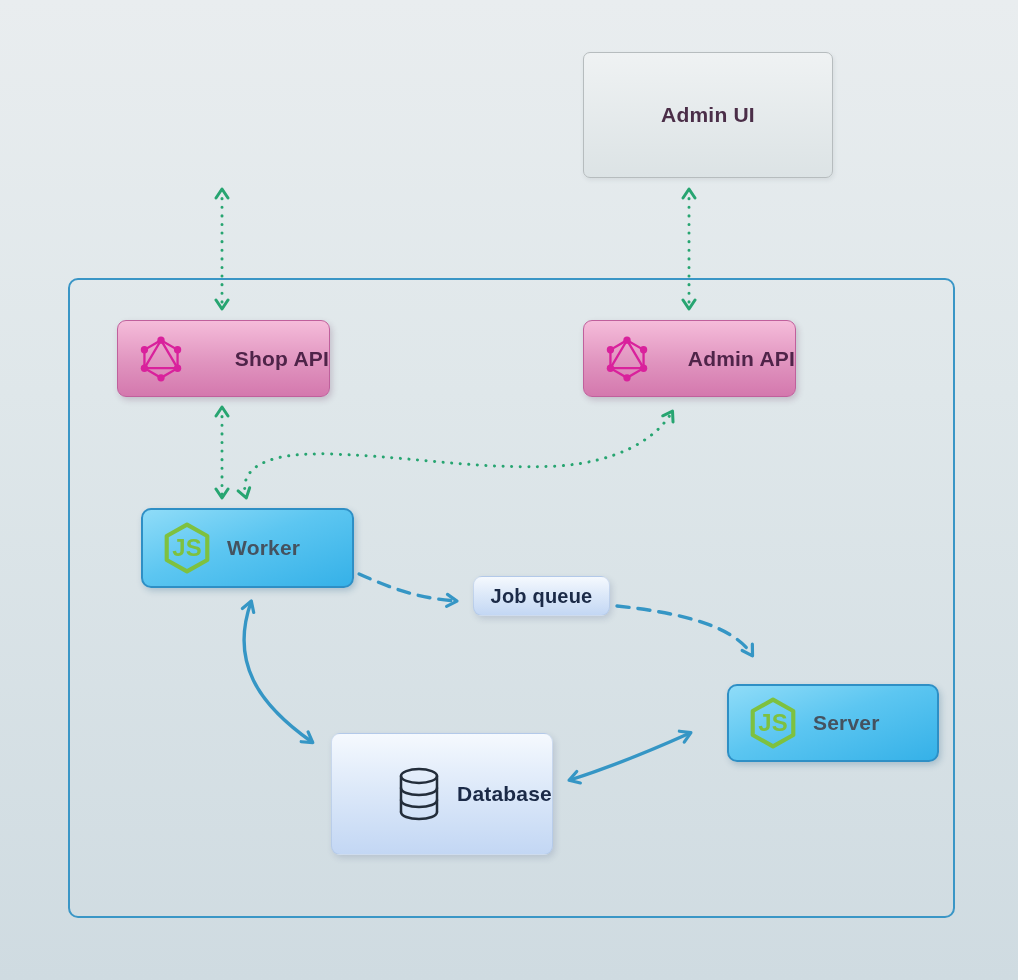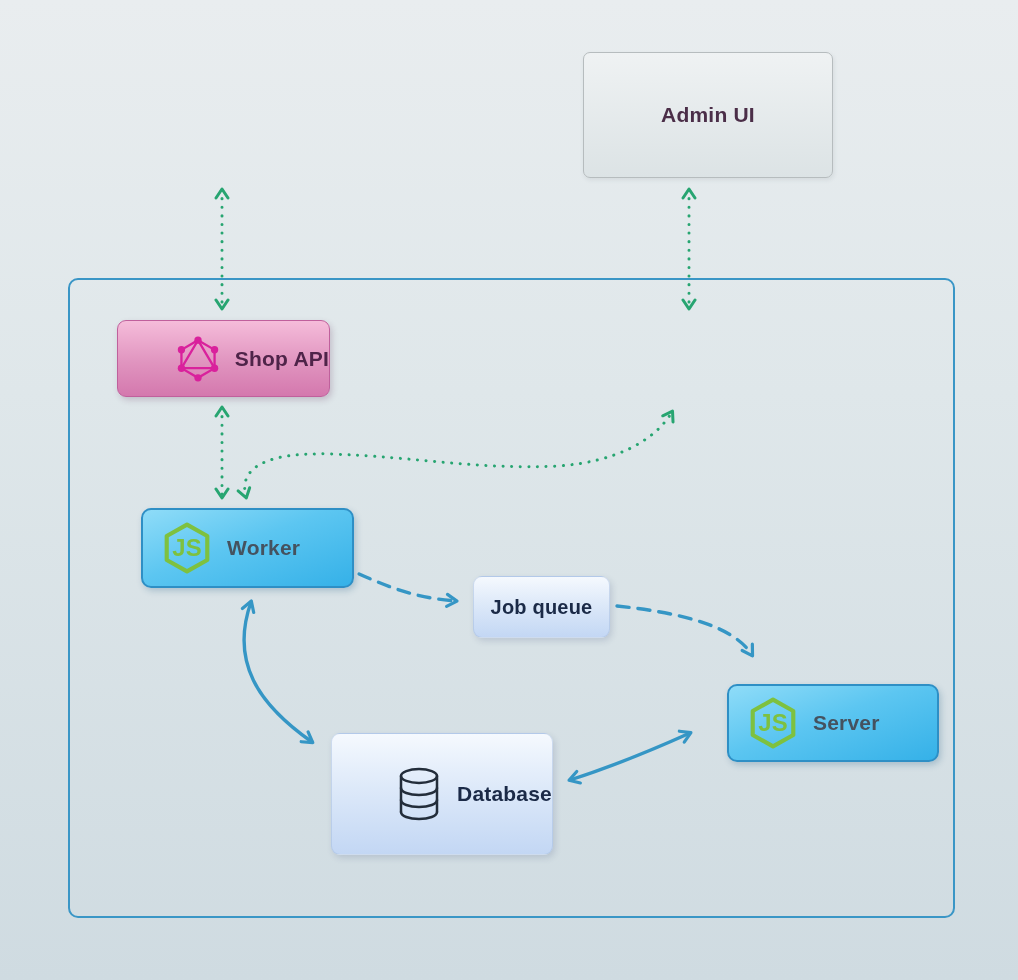--- a/index.html
+++ b/index.html
@@ -29,21 +29,21 @@
     background:linear-gradient(180deg,#eff2f3 0%,#dce3e5 100%);
     border:1px solid #b6bcbe;border-radius:7px;
     color:#4b2e48;
     box-shadow:1px 2px 4px rgba(70,80,90,.10);
   }
   .node-api{
     background:linear-gradient(180deg,#f5bcda 0%,#e094bf 55%,#d478ae 100%);
     border:1px solid #c0609c;border-radius:9px;
     color:#4f2449;
     box-shadow:2px 3px 6px rgba(90,40,80,.22);
-    justify-content:flex-end;padding-left:20px;
+    justify-content:space-between;padding-left:20px;
   }
   .node-nodejs{
     background:linear-gradient(160deg,#8fdcf8 0%,#5cc6f1 45%,#35b1e8 100%);
     border:2px solid #2e8fc5;border-radius:10px;
     color:#45525f;
     box-shadow:2px 3px 6px rgba(30,90,130,.25);
     justify-content:flex-start;padding-left:18px;margin-left:24px;
   }
   .node-plain{
     background:linear-gradient(180deg,#f5f9fe 0%,#dde9f9 45%,#c3d7f4 100%);
@@ -51,21 +51,21 @@
     color:#1b2a47;
     box-shadow:2px 3px 6px rgba(60,80,120,.18);
   }
 
   
   #n-storefront{left:117px;top:52px;width:213px;height:126px;}
   #n-admin-ui  {left:583px;top:52px;width:250px;height:126px;}
   #n-shop-api  {left:117px;top:320px;width:213px;height:77px;}
   #n-admin-api {left:583px;top:320px;width:213px;height:77px;}
   #n-server    {left:117px;top:508px;width:213px;height:80px;}
-  #n-job-queue {left:473px;top:576px;width:137px;height:62px;font-size:20px;}
+  #n-job-queue {left:473px;top:576px;width:137px;height:40px;font-size:20px;}
   #n-worker    {left:703px;top:684px;width:212px;height:78px;}
   #n-database  {left:331px;top:733px;width:222px;height:122px;justify-content:flex-end;}
 </style>
 </head>
 <body>
 
 <div class="canvas">
 
   <div class="container-frame"></div>
 
@@ -115,20 +115,39 @@
           <circle cx="86" cy="70" r="8"></circle>
             <circle cx="50" cy="91" r="8"></circle>
           <circle cx="14" cy="70" r="8"></circle>
             <circle cx="14" cy="30" r="8"></circle>
         </g>
       </svg>
     </span>
     <span>Shop API</span>
   </div>
 
+  <div class="node node-api" id="n-admin-api">
+    <span class="icon">
+      <svg width="46" height="46" viewBox="0 0 100 100">
+        <g stroke="#d9219c" stroke-width="5" fill="none">
+          <polygon points="50,9 86,30 86,70 50,91 14,70 14,30"></polygon>
+          <polygon points="50,9 86,70 14,70"></polygon>
+        </g>
+        <g fill="#d9219c">
+          <circle cx="50" cy="9" r="8"></circle>
+            <circle cx="86" cy="30" r="8"></circle>
+          <circle cx="86" cy="70" r="8"></circle>
+            <circle cx="50" cy="91" r="8"></circle>
+          <circle cx="14" cy="70" r="8"></circle>
+            <circle cx="14" cy="30" r="8"></circle>
+        </g>
+      </svg>
+    </span>
+    <span>Admin API</span>
+  </div>
 
   <div class="node node-nodejs" id="n-server">
     <span class="icon">
       <svg width="52" height="52" viewBox="0 0 100 100">
         <polygon points="50,5 89,27 89,73 50,95 11,73 11,27" fill="none" stroke="#7ec13f" stroke-width="8" stroke-linejoin="round"></polygon>
         <text x="50" y="66" text-anchor="middle" font-family="Liberation Sans, sans-serif" font-weight="bold" font-size="46" fill="#7ec13f">JS</text>
       </svg>
     </span>
     <span>Worker</span>
   </div>

